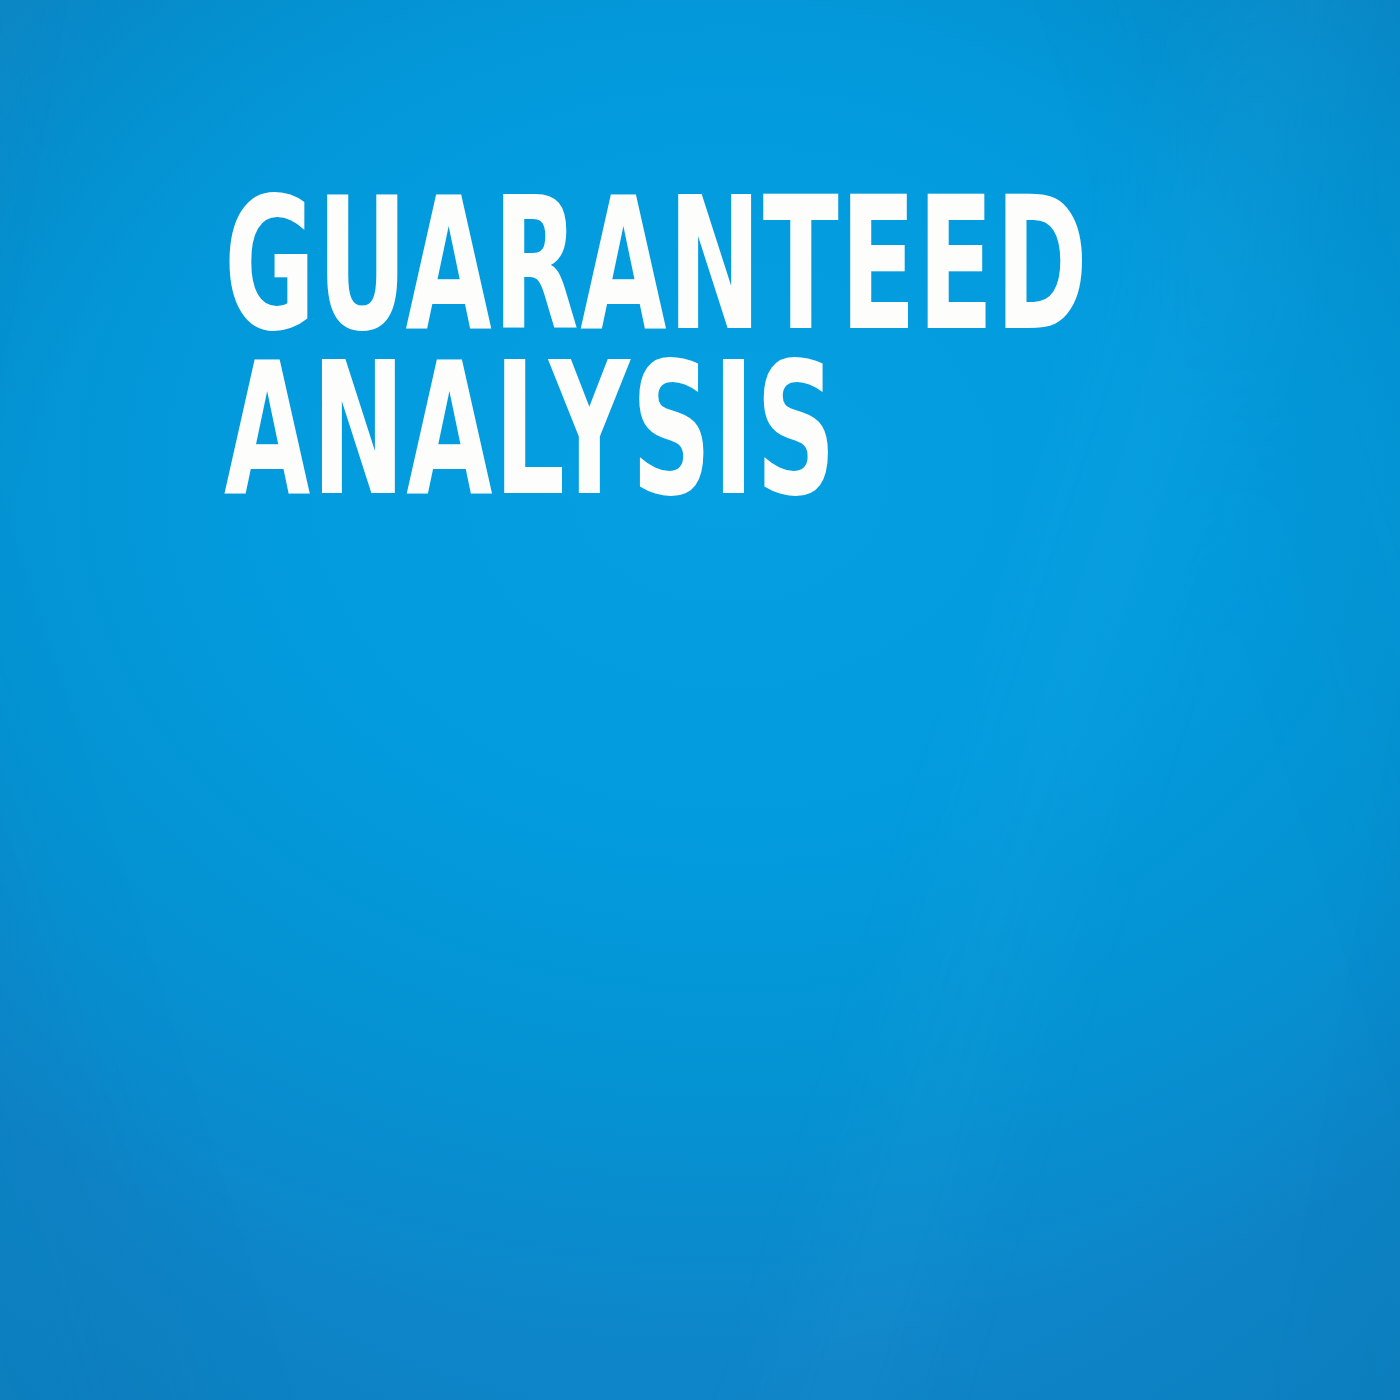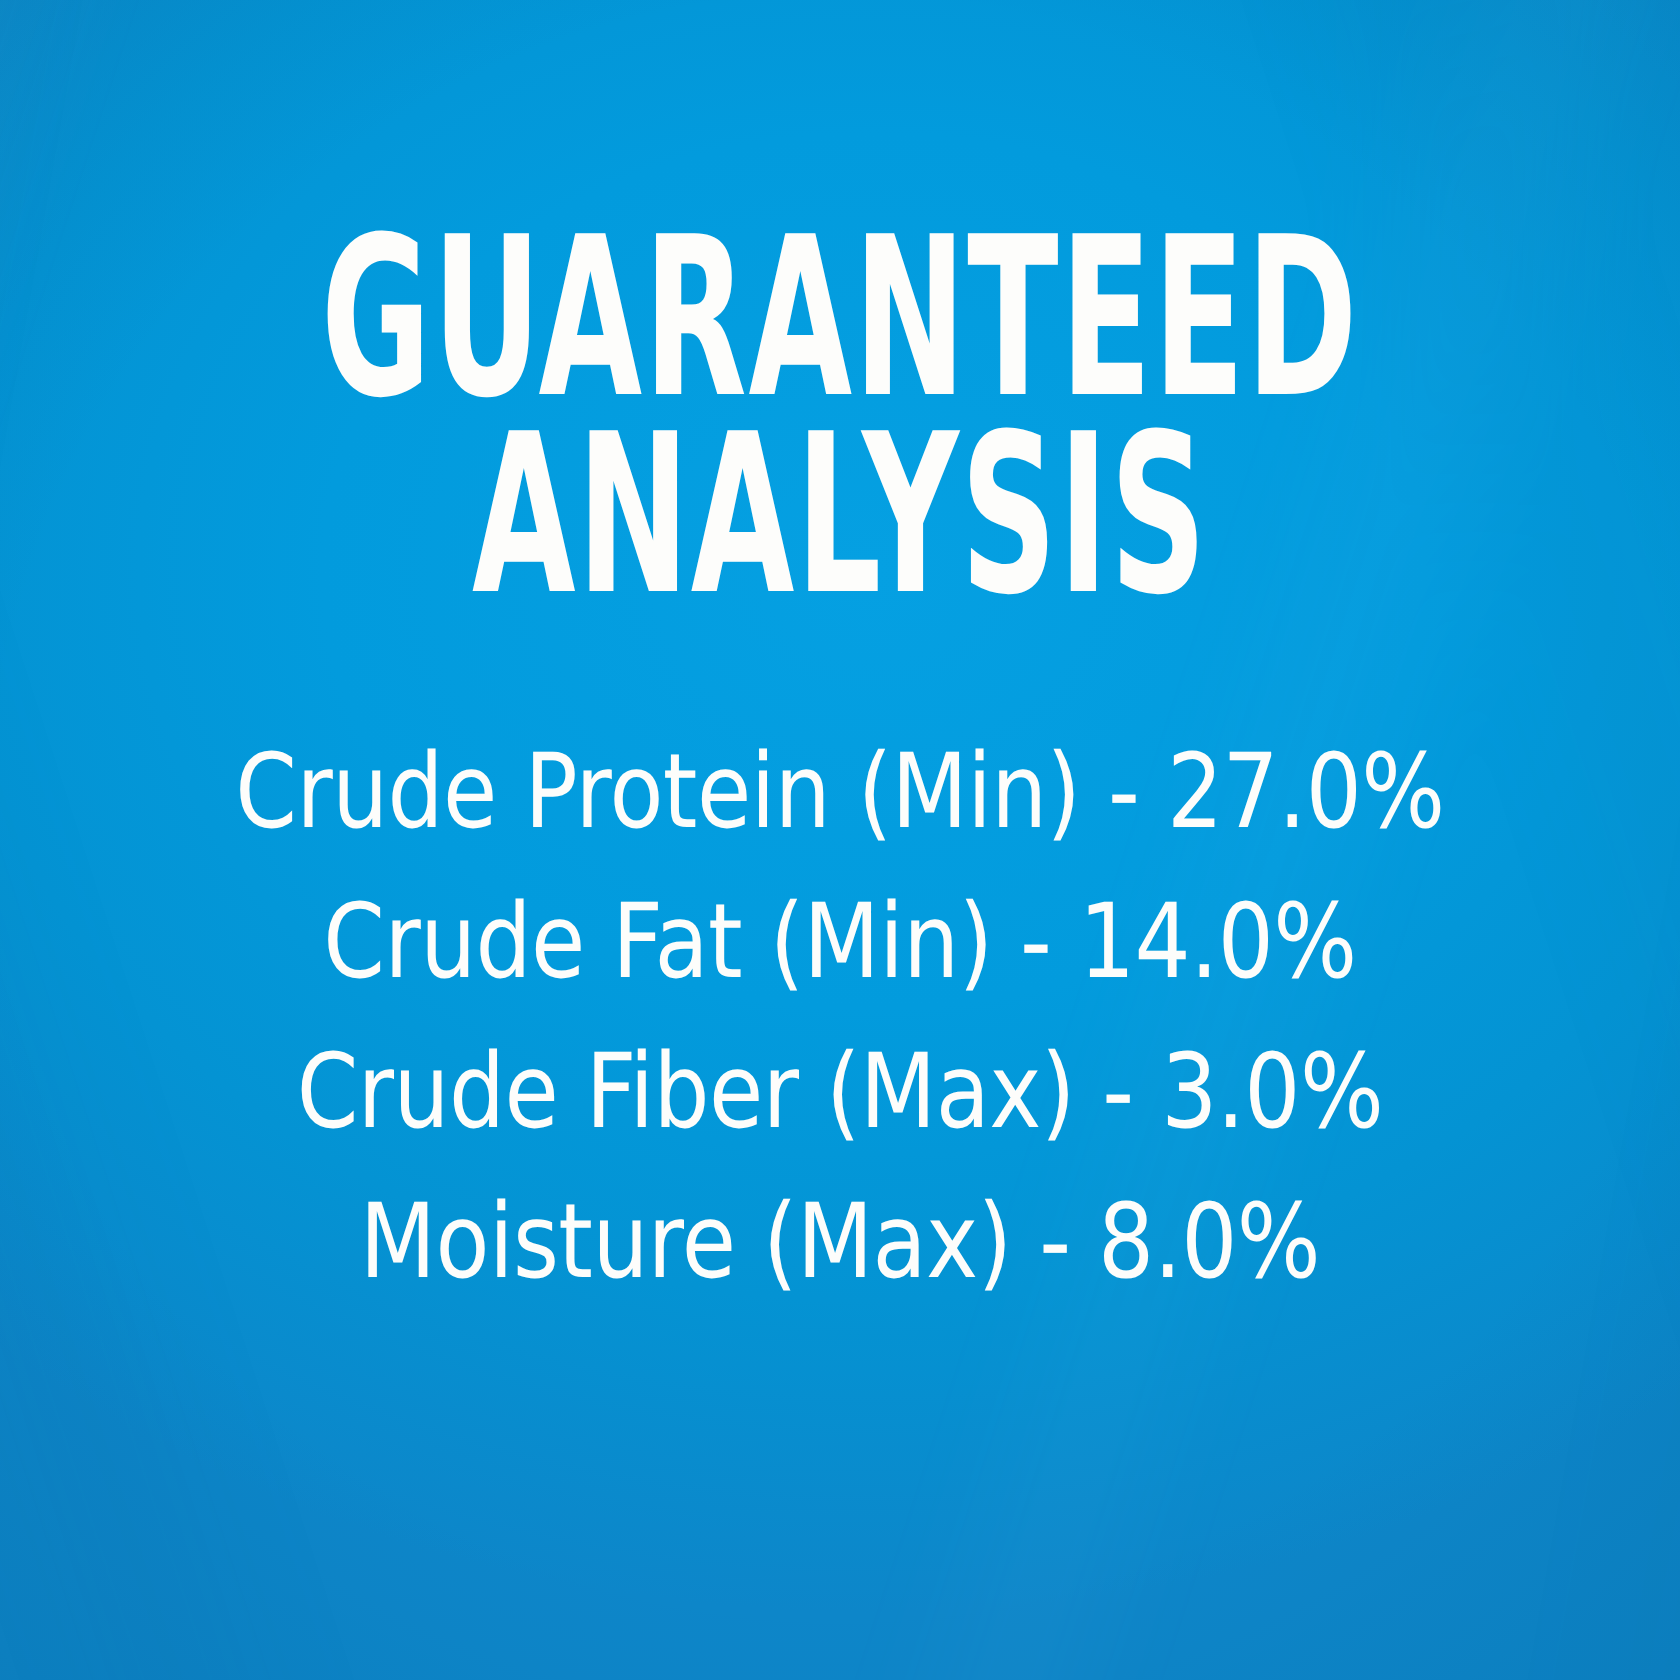--- a/index.html
+++ b/index.html
@@ -60,21 +60,20 @@
         rgba(255,255,255,0) 13%,
         rgba(255,255,255,0) 84%,
         rgba(9,88,136,0.12) 100%);
     filter: blur(22px);
   }
 
   
   .content {
     position: absolute;
     inset: 0;
-    text-align: center;
   }
 
   .heading {
     position: absolute;
     left: 0;
     right: 0;
     top: 186px;
     color: #fdfdfb;
     font-family: "DejaVu Sans", sans-serif;
     font-weight: 700;
@@ -121,21 +120,15 @@
   <div class="bg-streaks2"></div>
   <div class="bg-vignette"></div>
 
   <div class="content">
 
     <div class="heading">
       <span class="hline">GUARANTEED</span>
       <span class="hline">ANALYSIS</span>
     </div>
 
-    <div class="analysis-list">
-      <div class="analysis-row">Crude Protein (Min) - 27.0%</div>
-      <div class="analysis-row">Crude Fat (Min) - 14.0%</div>
-      <div class="analysis-row">Crude Fiber (Max) - 3.0%</div>
-      <div class="analysis-row">Moisture (Max) - 8.0%</div>
-    </div>
 
   </div>
 </div>
 
 </body></html>

